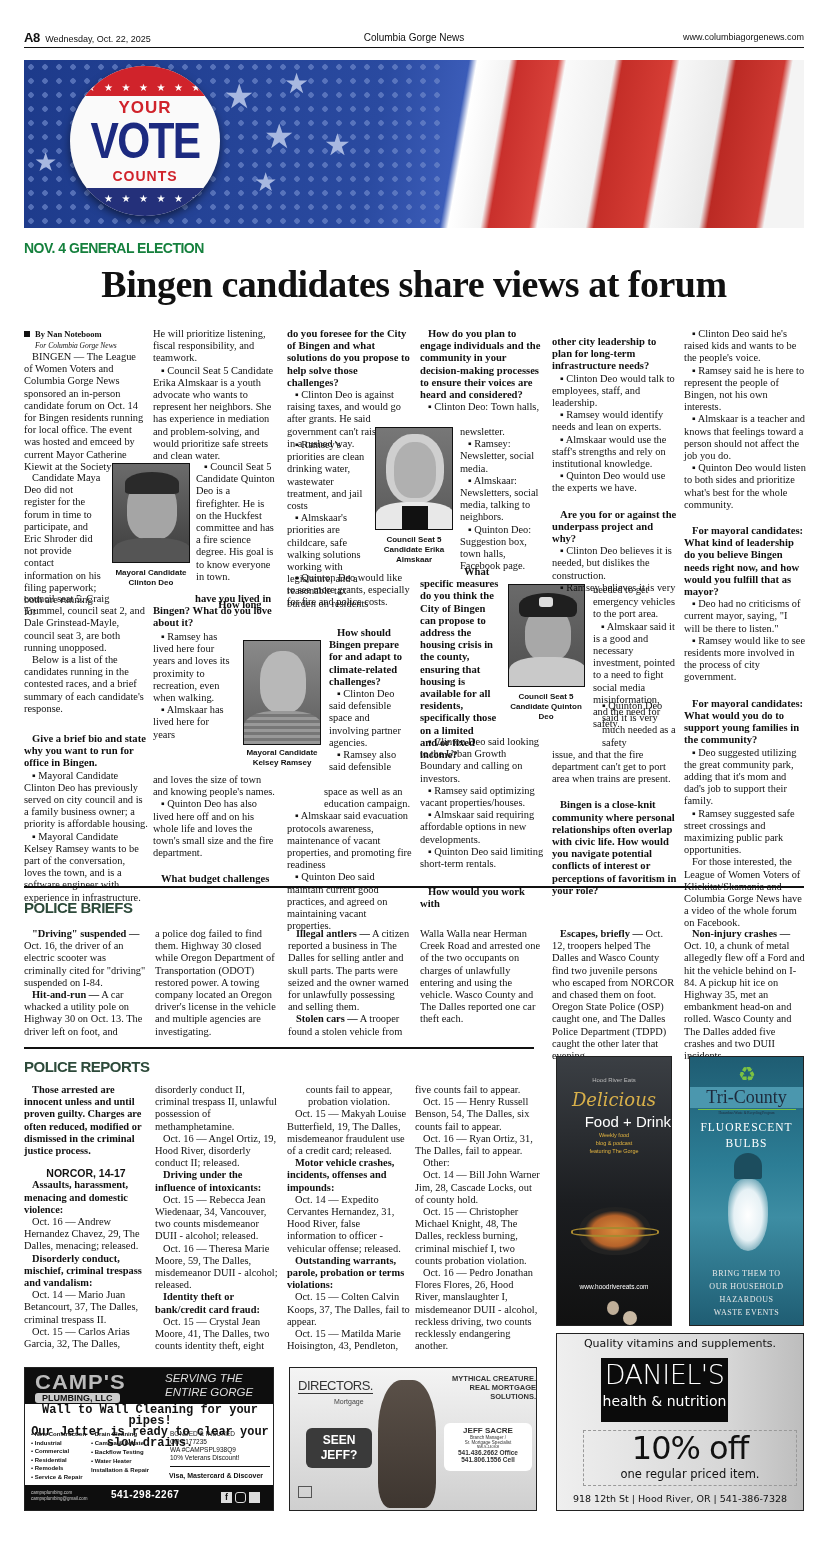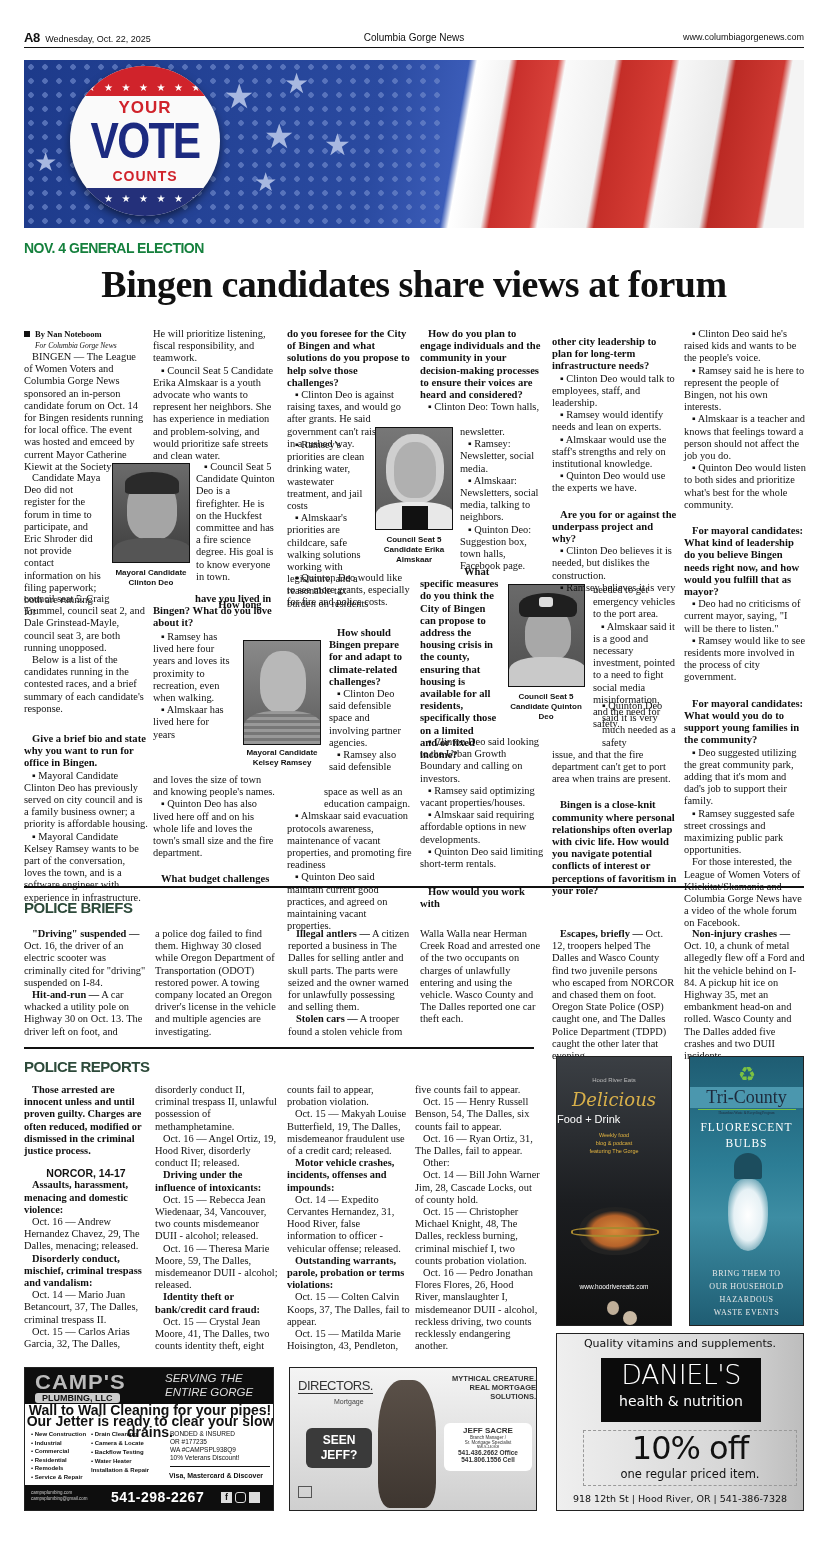--- a/index.html
+++ b/index.html
@@ -255,42 +255,42 @@
 <div class="bcol" style="left:155px;top:1084px;width:124px" id="rc2">
     <p style="text-indent: 0px;">disorderly conduct II, criminal trespass II, unlawful possession of methamphetamine.</p>
     <p>Oct. 16 — Angel Ortiz, 19, Hood River, disorderly conduct II; released.</p>
     <p style="font-weight: bold;">Driving under the influence of intoxicants:</p>
     <p>Oct. 15 — Rebecca Jean Wiedenaar, 34, Vancouver, two counts misdemeanor DUII - alcohol; released.</p>
     <p>Oct. 16 — Theresa Marie Moore, 59, The Dalles, misdemeanor DUII - alcohol; released.</p>
     <p style="font-weight: bold;">Identity theft or bank/credit card fraud:</p>
     <p>Oct. 15 — Crystal Jean Moore, 41, The Dalles, two counts identity theft, eight</p>
   </div>
 <div class="bcol" style="left:287px;top:1084px;width:124px" id="rc3">
-    <p style="text-indent: 0px;">counts fail to appear, probation violation.</p>
+    <p style="text-indent: 0px; text-align: center;">counts fail to appear, probation violation.</p>
     <p>Oct. 15 — Makyah Louise Butterfield, 19, The Dalles, misdemeanor fraudulent use of a credit card; released.</p>
     <p style="font-weight: bold;">Motor vehicle crashes, incidents, offenses and impounds:</p>
     <p>Oct. 14 — Expedito Cervantes Hernandez, 31, Hood River, false information to officer - vehicular offense; released.</p>
     <p style="font-weight: bold;">Outstanding warrants, parole, probation or terms violations:</p>
     <p>Oct. 15 — Colten Calvin Koops, 37, The Dalles, fail to appear.</p>
     <p>Oct. 15 — Matilda Marie Hoisington, 43, Pendleton,</p>
   </div>
 <div class="bcol" style="left:415px;top:1084px;width:126px" id="rc4">
     <p style="text-indent: 0px;">five counts fail to appear.</p>
     <p>Oct. 15 — Henry Russell Benson, 54, The Dalles, six counts fail to appear.</p>
     <p>Oct. 16 — Ryan Ortiz, 31, The Dalles, fail to appear.</p>
     <p style="font-weight: normal;">Other:</p>
     <p>Oct. 14 — Bill John Warner Jim, 28, Cascade Locks, out of county hold.</p>
     <p>Oct. 15 — Christopher Michael Knight, 48, The Dalles, reckless burning, criminal mischief I, two counts probation violation.</p>
     <p>Oct. 16 — Pedro Jonathan Flores Flores, 26, Hood River, manslaughter I, misdemeanor DUII - alcohol, reckless driving, two counts recklessly endangering another.</p>
   </div>
 
 <div class="ad" style="left:556px;top:1056px;width:116px;height:270px;background:linear-gradient(#3b3f44,#1b1d20 55%,#111)">
   <div style="position:absolute;top:20px;width:100%;text-align:center;color:#bbb;font-family:'Liberation Sans',sans-serif;font-size:6px">Hood River Eats</div>
   <div style="position:absolute;top:32px;width:100%;text-align:center;color:#d8b04a;font-family:'DejaVu Serif',serif;font-style:italic;font-size:18px">Delicious</div>
-  <div style="position:absolute;top:56px;width:100%;text-align:left;color:#fff;font-family:'Liberation Sans',sans-serif;font-size:11px">Food + Drink</div>
+  <div style="position:absolute;top:56px;width:100%;text-align:right;color:#fff;font-family:'Liberation Sans',sans-serif;font-size:15px">Food + Drink</div>
   <div style="position:absolute;top:74px;width:100%;text-align:center;color:#e4b540;font-family:'Liberation Sans',sans-serif;font-size:5.5px;line-height:8px">
     <div>Weekly food</div>
       <div>blog &amp; podcast</div>
       <div>featuring The Gorge</div>
   </div>
   <div style="position:absolute;left:22px;top:150px;width:72px;height:48px;border-radius:50% 50% 45% 45%;background:radial-gradient(#d98a3a,#b6632a 45%,#222 60%)"></div>
   <div style="position:absolute;left:14px;top:170px;width:88px;height:10px;border:2px solid #a88930;border-radius:40%"></div>
   <div style="position:absolute;top:226px;width:100%;text-align:center;color:#fff;font-family:'Liberation Sans',sans-serif;font-size:6.5px">www.hoodrivereats.com</div>
   <div style="position:absolute;left:50px;top:244px;width:12px;height:14px;border-radius:50%;background:#bfae98"></div>
   <div style="position:absolute;left:66px;top:254px;width:14px;height:14px;border-radius:50%;background:#c8b8a2"></div>
@@ -314,21 +314,21 @@
 </div>
 
 <div class="ad" style="left:24px;top:1367px;width:250px;height:144px;background:#fff">
   <div style="position:absolute;left:0;top:0;width:250px;height:36px;background:#0e0e0e"></div>
   <div style="position:absolute;left:10px;top:2px;color:#bbb;font-family:'Liberation Sans',sans-serif;font-weight:bold;font-size:22px;letter-spacing:1px;transform:scaleY(.9)">CAMP'S</div>
   <div style="position:absolute;left:10px;top:25px;padding:0 7px;background:#ccc;color:#111;font-family:'Liberation Sans',sans-serif;font-weight:bold;font-size:9px;border-radius:3px">PLUMBING, LLC</div>
   <div style="position:absolute;left:140px;top:3px;color:#ddd;font-family:'Liberation Sans',sans-serif;font-style:italic;font-size:11.5px;line-height:14px">
       <div>SERVING THE</div>
       <div>ENTIRE GORGE</div>
     </div>
-  <div style="position:absolute;left:0;top:37px;width:250px;text-align:center;font-family:Liberation Sans, sans-serif;font-weight:bold;font-size:14px;line-height:11px">
+  <div style="position:absolute;left:0;top:37px;width:250px;text-align:center;font-family:Liberation Mono, monospace;font-weight:bold;font-size:12px;line-height:11px">
       <div>Wall to Wall Cleaning for your pipes!</div>
       <div>Our Jetter is ready to clear your slow drains.</div>
     </div>
   <div id="camps-l1" style="position:absolute;left:6px;top:62px;font-family:'Liberation Sans',sans-serif;font-size:6px;line-height:8.5px;font-weight:bold">
       <div>• New Construction</div>
       <div>• Industrial</div>
       <div>• Commercial</div>
       <div>• Residential</div>
       <div>• Remodels</div>
       <div>• Service &amp; Repair</div>
@@ -345,21 +345,21 @@
       <div>WA #CAMPSPL938Q9</div>
       <div>10% Veterans Discount!</div>
     </div>
   <div style="position:absolute;left:145px;top:98px;width:100px;height:1px;background:#111"></div>
   <div style="position:absolute;left:144px;top:104px;font-family:'Liberation Sans',sans-serif;font-weight:bold;font-size:7px">Visa, Mastercard &amp; Discover</div>
   <div style="position:absolute;left:0;top:117px;width:250px;height:27px;background:#0e0e0e"></div>
   <div style="position:absolute;left:6px;top:122px;color:#ccc;font-family:'Liberation Sans',sans-serif;font-size:4.5px;line-height:6px">
       <div>campsplumbing.com</div>
       <div>campsplumbing@gmail.com</div>
     </div>
-  <div style="position:absolute;left:86px;top:121px;color:#fff;font-family:'Liberation Sans',sans-serif;font-weight:bold;font-size:14px;letter-spacing:.5px">541-298-2267</div>
+  <div style="position:absolute;left:86px;top:121px;color:#fff;font-family:'Liberation Sans',sans-serif;font-weight:bold;font-size:10px;letter-spacing:.5px">541-298-2267</div>
   <div style="position:absolute;left:196px;top:124px;width:11px;height:11px;background:#ddd;color:#111;font-family:'Liberation Sans',sans-serif;font-weight:bold;font-size:9px;text-align:center;line-height:11px">f</div>
   <div style="position:absolute;left:210px;top:124px;width:11px;height:11px;border:1.5px solid #ddd;border-radius:3px"></div>
   <div style="position:absolute;left:224px;top:124px;width:11px;height:11px;background:#ddd"></div>
 </div>
 
 <div class="ad" style="left:289px;top:1367px;width:248px;height:144px;background:linear-gradient(#f4f4f4,#cfcfcf)">
   <div style="position:absolute;left:8px;top:10px;font-family:'Liberation Sans',sans-serif;font-size:13px;letter-spacing:-0.5px;color:#333;border-bottom:1px solid #333">DIRECTORS.</div>
   <div style="position:absolute;left:44px;top:30px;font-family:'Liberation Sans',sans-serif;font-size:7px;color:#444">Mortgage</div>
   <div style="position:absolute;left:16px;top:60px;width:66px;height:40px;background:#3a3a3a;border-radius:6px;color:#fff;font-family:'Liberation Sans',sans-serif;font-weight:bold;font-size:12px;line-height:15px;text-align:center;padding-top:5px">SEEN JEFF?</div>
   <div style="position:absolute;left:88px;top:12px;width:58px;height:128px;background:linear-gradient(#5a5048,#3e3630);border-radius:40% 40% 20% 20%"></div>
@@ -374,21 +374,21 @@
     <div style="font-size:4.5px">Sr. Mortgage Specialist</div>
     <div style="font-size:3.5px">NMLS-140308</div>
     <div style="font-weight:bold;font-size:6.5px">541.436.2662 Office</div>
     <div style="font-weight:bold;font-size:6.5px">541.806.1556 Cell</div>
   </div>
   <div style="position:absolute;left:8px;top:118px;width:14px;height:12px;border:1.5px solid #555"></div>
 </div>
 
 <div class="ad" style="left:556px;top:1333px;width:248px;height:178px;background:linear-gradient(90deg,#efefef,#d6d6d6 70%,#bdbdbd)">
   <div style="position:absolute;top:3px;width:100%;text-align:center;font-family:'DejaVu Sans',sans-serif;font-size:11px;color:#111">Quality vitamins and supplements.</div>
-  <div style="position:absolute;left:44px;top:24px;width:160px;height:64px;background:#0b0b0b;text-align:center;color:#fff">
+  <div style="position:absolute;left:44px;top:24px;width:127px;height:64px;background:#0b0b0b;text-align:center;color:#fff">
     <div style="font-family:'DejaVu Sans',sans-serif;font-size:27px;letter-spacing:-0.5px;line-height:34px;font-weight:200">DANIEL'S</div>
     <div style="font-family:'DejaVu Sans',sans-serif;font-size:14px;line-height:18px">health &amp; nutrition</div>
   </div>
   <div style="position:absolute;left:26px;top:96px;width:214px;height:56px;border:1px dashed #999">
     <div style="position:absolute;top:-2px;width:100%;text-align:center;font-family:'DejaVu Sans',sans-serif;font-size:32px;letter-spacing:-1px;color:#111">10% off</div>
     <div style="position:absolute;top:36px;width:100%;text-align:center;font-family:'DejaVu Sans',sans-serif;font-size:11.5px;color:#111">one regular priced item.</div>
   </div>
   <div style="position:absolute;top:159px;width:100%;text-align:center;font-family:'DejaVu Sans',sans-serif;font-size:9.5px;color:#111">918 12th St | Hood River, OR | 541-386-7328</div>
 </div>
 

